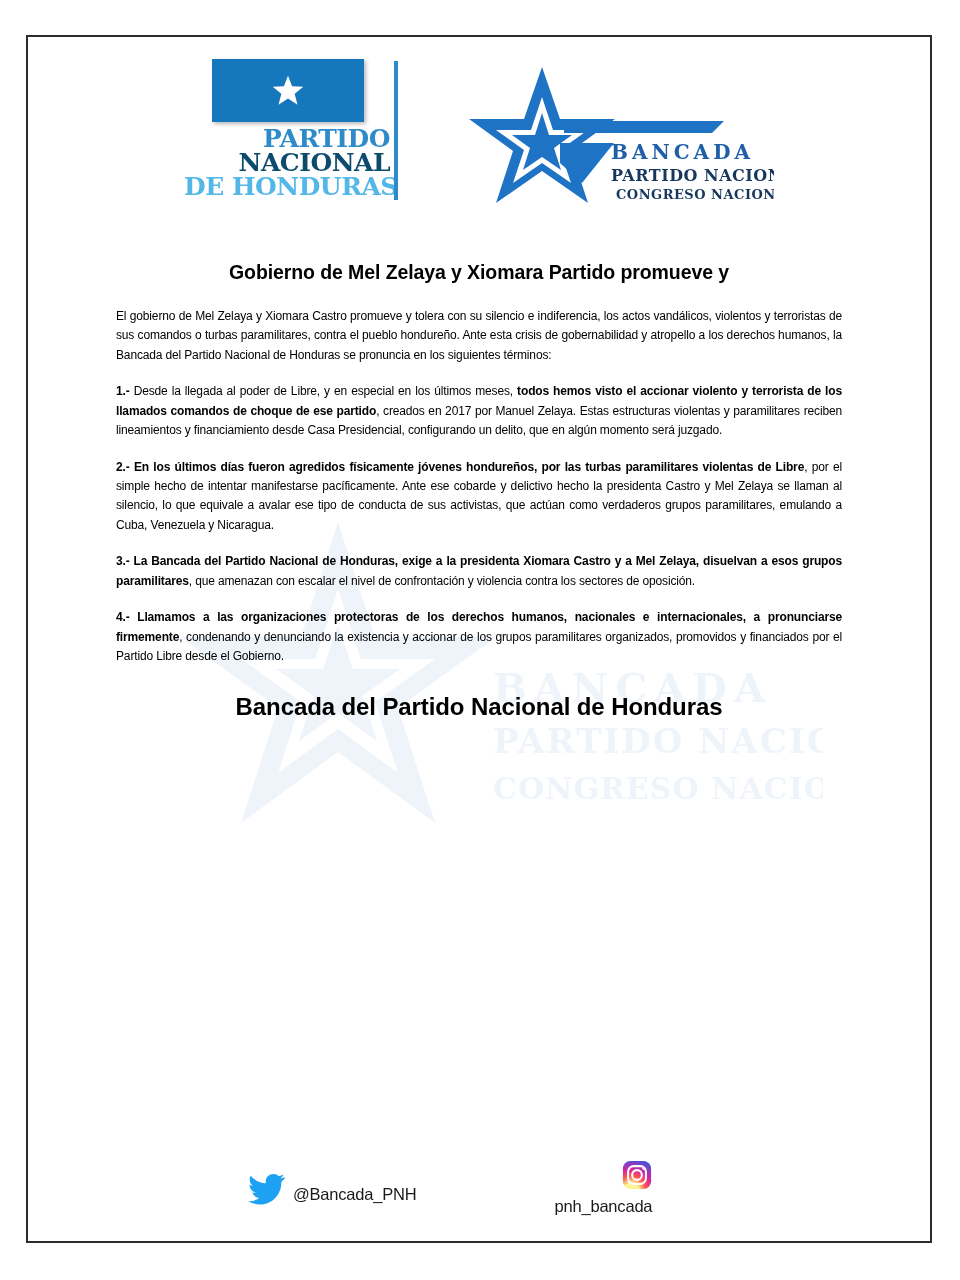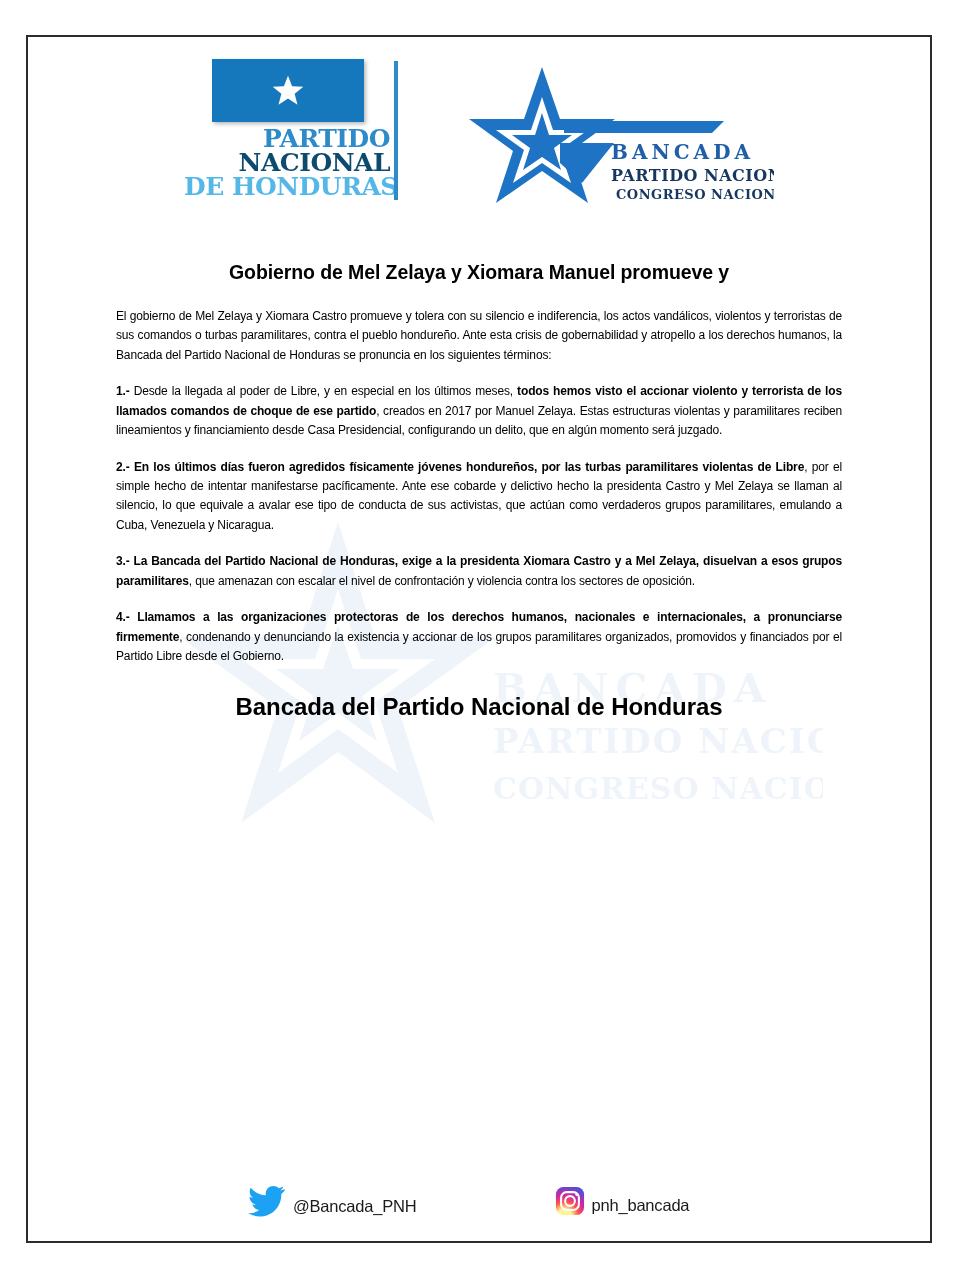--- a/index.html
+++ b/index.html
@@ -153,21 +153,21 @@
     align-items: center;
     padding: 0 92px;
   }
   .social {
     display: flex;
     align-items: flex-end;
     gap: 7px;
   }
   .social.fb   { flex: 0 0 auto; }
   .social.tw   { margin-left: 128px; }
-  .social.ig   { margin-left: 138px; }
+  .social.ig   { margin-left: 138px; flex-direction: column; }
   .social .label {
     font-size: 16.5px;
     color: #1a1a1a;
     letter-spacing: -0.2px;
     padding-bottom: 1px;
   }
   .social .glyph { width: 30px; height: 30px; display: block; flex: 0 0 auto; }
   .social.tw .glyph { width: 38px; height: 32px; }
 </style>
 </head>
@@ -221,21 +221,21 @@
         <text x="147" y="122" font-family="'DejaVu Serif', serif" font-weight="700" font-size="16" letter-spacing="0.5" fill="#17375e">PARTIDO NACIONAL</text>
         <text x="152" y="140" font-family="'DejaVu Serif', serif" font-weight="700" font-size="13" letter-spacing="0.5" fill="#17375e">CONGRESO NACIONAL</text>
       </svg>
     </div>
 
   </div>
 
   <div class="content">
 
     <h1 class="headline">
-      <span>Gobierno de Mel Zelaya y Xiomara Manuel promueve y</span>
+      <span>Gobierno de Mel Zelaya y Xiomara Partido promueve y</span>
     </h1>
 
     <p class="para">El gobierno de Mel Zelaya y Xiomara Castro promueve y tolera con su silencio e indiferencia, los actos vandálicos, violentos y terroristas de sus comandos o turbas paramilitares, contra el pueblo hondureño. Ante esta crisis de gobernabilidad y atropello a los derechos humanos, la Bancada del Partido Nacional de Honduras se pronuncia en los siguientes términos:</p>
 
     <p class="para">
       <b>1.-</b><span> Desde la llegada al poder de Libre, y en especial en los últimos meses, </span><b>todos hemos visto el accionar violento y terrorista de los llamados comandos de choque de ese partido</b><span>, creados en 2017 por Manuel Zelaya. Estas estructuras violentas y paramilitares reciben lineamientos y financiamiento desde Casa Presidencial, configurando un delito, que en algún momento será juzgado.</span>
     </p>
 
     <p class="para">
       <b>2.-</b><span></span><b> En los últimos días fueron agredidos físicamente jóvenes hondureños, por las turbas paramilitares violentas de Libre</b><span>, por el simple hecho de intentar manifestarse pacíficamente. Ante ese cobarde y delictivo hecho la presidenta Castro y Mel Zelaya se llaman al silencio, lo que equivale a avalar ese tipo de conducta de sus activistas, que actúan como verdaderos grupos paramilitares, emulando a Cuba, Venezuela y Nicaragua.</span>

